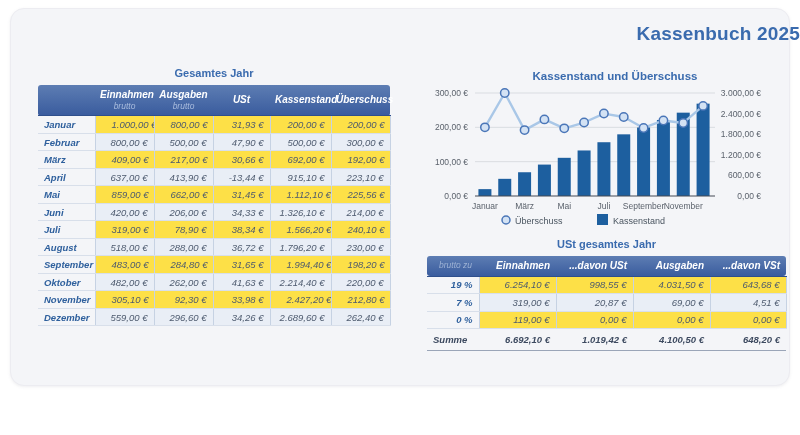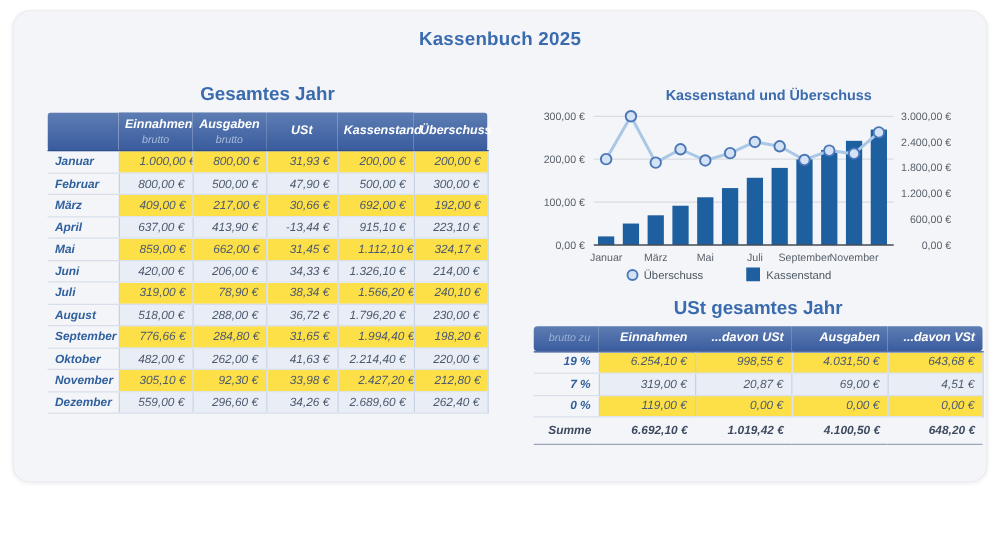--- a/index.html
+++ b/index.html
@@ -7,25 +7,25 @@
     width:800px;height:435px;position:relative;overflow:hidden;
     background:#ffffff;
     font-family:"Liberation Sans","DejaVu Sans",sans-serif;
   }
   .panel{
     position:absolute;left:10px;top:8px;width:778px;height:376px;
     background:#f4f5f8;border:1px solid #ececf1;border-radius:14px;
     box-shadow:0 1px 3px rgba(120,125,140,.12);
   }
   .main-title{
-    position:absolute;left:0;right:0;top:23px;text-align:center;
-    font-size:15px;font-weight:700;color:#3a6bae;letter-spacing:.2px;
+    position:absolute;left:0;right:0;top:23px;text-align:right;
+    font-size:19px;font-weight:700;color:#3a6bae;letter-spacing:.2px;
   }
   .section-title{
-    text-align:center;font-size:15px;font-weight:700;color:#3a6bae;
+    text-align:center;font-size:11px;font-weight:700;color:#3a6bae;
     margin:0 0 6px 0;
   }
   .left-section{position:absolute;left:38px;top:67px;width:352px;}
   .ust-section{position:absolute;left:427px;top:238px;width:359px;}
   .chart-section{position:absolute;left:420px;top:66px;width:370px;height:168px;text-align:center;}
 
   table.grid{
     border-collapse:collapse;width:100%;table-layout:fixed;
     font-size:9.5px;color:#4d5a6e;font-style:italic;
   }
@@ -55,21 +55,21 @@
   table.ust td.rlabel{text-align:right;}
   table.grid td.val{border-left:1px solid #c6d2e3;}
   table.grid td.val:last-child{border-right:1px solid #c6d2e3;}
   table.grid tr.odd  td.val{background:#fde047;padding-left:16px;}
   table.grid tr.even td.val{background:#e9eef6;}
   table.grid tr.sum td{
     background:transparent;border-left:none;border-right:none;
     border-top:1px solid #9aa5b8;border-bottom:1px solid #9aa5b8;
     font-weight:700;color:#3d4a60;padding:4px 6px;height:13px;
   }
-  table.ust tr.sum td.rlabel{text-align:right;color:#3d4a60;margin-top:12px;}
+  table.ust tr.sum td.rlabel{text-align:left;color:#3d4a60;margin-top:12px;}
   svg text{font-family:"Liberation Sans","DejaVu Sans",sans-serif;}
 </style>
 </head>
 <body>
 
 <div class="panel"></div>
 
 <div class="main-title">Kassenbuch 2025</div>
 
 <section class="left-section">
@@ -125,21 +125,21 @@
           <td class="val">-13,44 €</td>
           <td class="val">915,10 €</td>
           <td class="val">223,10 €</td>
         </tr>
         <tr class="odd">
           <td class="rlabel">Mai</td>
           <td class="val">859,00 €</td>
           <td class="val">662,00 €</td>
           <td class="val">31,45 €</td>
           <td class="val">1.112,10 €</td>
-          <td class="val">324,17 €</td>
+          <td class="val">225,56 €</td>
         </tr>
         <tr class="even">
           <td class="rlabel">Juni</td>
           <td class="val">420,00 €</td>
           <td class="val">206,00 €</td>
           <td class="val">34,33 €</td>
           <td class="val">1.326,10 €</td>
           <td class="val">214,00 €</td>
         </tr>
         <tr class="odd">
@@ -153,21 +153,21 @@
         <tr class="even">
           <td class="rlabel">August</td>
           <td class="val">518,00 €</td>
           <td class="val">288,00 €</td>
           <td class="val">36,72 €</td>
           <td class="val">1.796,20 €</td>
           <td class="val">230,00 €</td>
         </tr>
         <tr class="odd">
           <td class="rlabel">September</td>
-          <td class="val">776,66 €</td>
+          <td class="val">483,00 €</td>
           <td class="val">284,80 €</td>
           <td class="val">31,65 €</td>
           <td class="val">1.994,40 €</td>
           <td class="val">198,20 €</td>
         </tr>
         <tr class="even">
           <td class="rlabel">Oktober</td>
           <td class="val">482,00 €</td>
           <td class="val">262,00 €</td>
           <td class="val">41,63 €</td>

